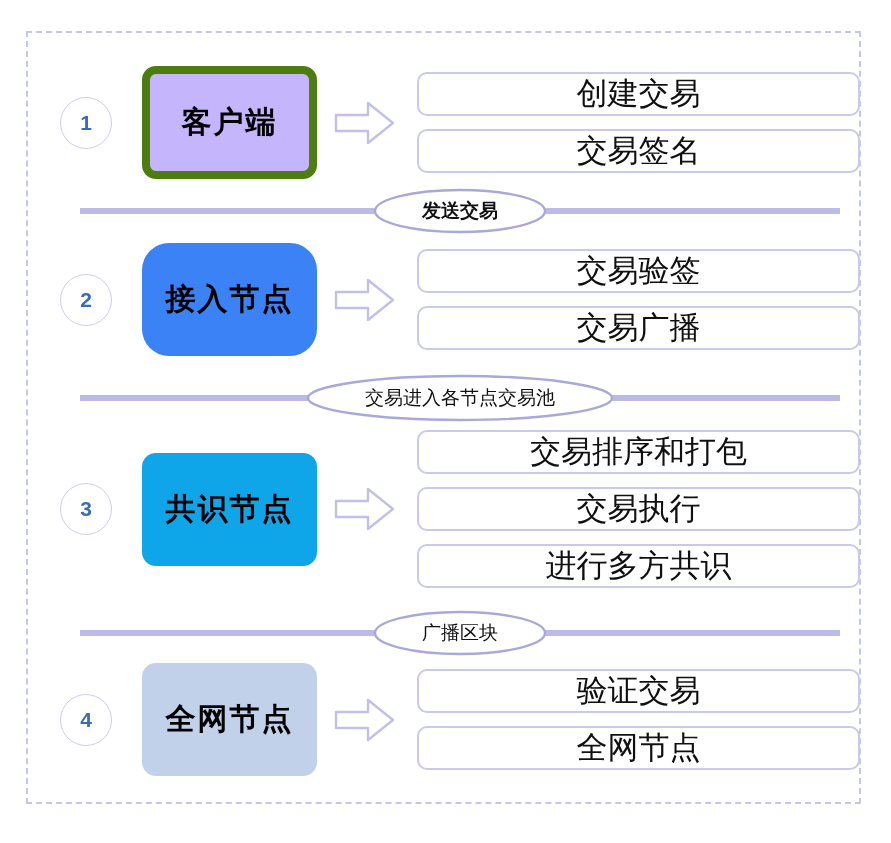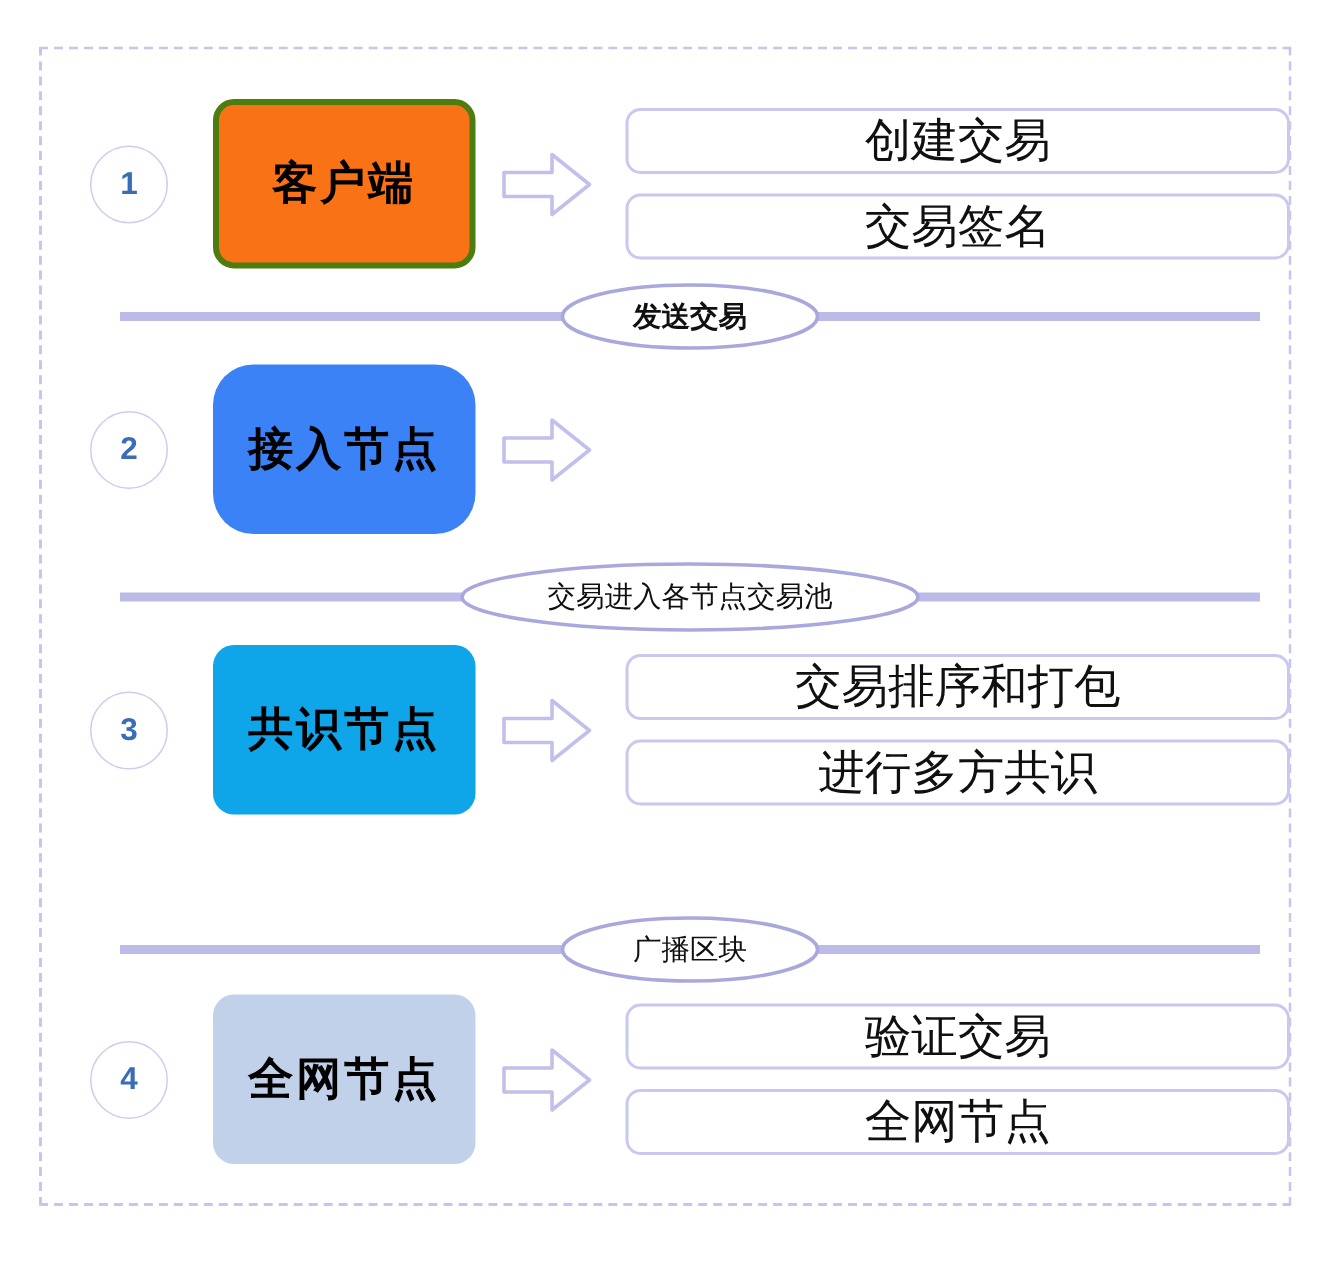--- a/index.html
+++ b/index.html
@@ -67,22 +67,22 @@
     display: flex;
     align-items: center;
     justify-content: center;
     font-size: 30px;
     font-weight: bold;
     color: #000000;
     letter-spacing: 2px;
     box-sizing: border-box;
   }
   .actor-box.client {
-    background: #f97316;
-    border: 4px solid #4d7c0f;
+    background: #c4b5fd;
+    border: 8px solid #4d7c0f;
   }
   .actor-box.access   { background: #3b82f6; border-radius: 27px; }
   .actor-box.consensus{ background: #0ea5e9; }
   .actor-box.network  { background: #c1d1ea; }
 
   .arrow-wrap {
     flex: 0 0 96px;
     display: flex;
     align-items: center;
     justify-content: center;
@@ -157,20 +157,24 @@
   </div>
 
   <div class="stage-row" style="top:243px;">
     <div class="step-number">2</div>
     <div class="actor-box access">接入节点</div>
     <div class="arrow-wrap">
       <svg width="62" height="46" viewBox="0 0 62 46" aria-hidden="true">
         <path d="M2 15 L34 15 L34 3 L59 23 L34 43 L34 31 L2 31 Z" fill="#ffffff" stroke="#c1c0ec" stroke-width="2.4" stroke-linejoin="round"></path>
       </svg>
     </div>
+    <div class="task-list">
+      <div class="task-box">交易验签</div>
+      <div class="task-box">交易广播</div>
+    </div>
   </div>
 
   <div class="separator" style="top:375px;">
     <svg width="760" height="46" viewBox="0 0 760 46">
       <line x1="0" y1="23" x2="228" y2="23" stroke="#bcbbe8" stroke-width="6"></line>
       <line x1="532" y1="23" x2="760" y2="23" stroke="#bcbbe8" stroke-width="6"></line>
       <ellipse cx="380" cy="23" rx="152" ry="22" fill="#ffffff" stroke="#a9a8dd" stroke-width="2.4"></ellipse>
       <text class="sep-label" x="380" y="24">交易进入各节点交易池</text>
     </svg>
   </div>
@@ -178,20 +182,21 @@
   <div class="stage-row" style="top:430px;">
     <div class="step-number">3</div>
     <div class="actor-box consensus">共识节点</div>
     <div class="arrow-wrap">
       <svg width="62" height="46" viewBox="0 0 62 46" aria-hidden="true">
         <path d="M2 15 L34 15 L34 3 L59 23 L34 43 L34 31 L2 31 Z" fill="#ffffff" stroke="#c1c0ec" stroke-width="2.4" stroke-linejoin="round"></path>
       </svg>
     </div>
     <div class="task-list">
       <div class="task-box">交易排序和打包</div>
+      <div class="task-box">交易执行</div>
       <div class="task-box">进行多方共识</div>
     </div>
   </div>
 
   <div class="separator" style="top:610px;">
     <svg width="760" height="46" viewBox="0 0 760 46">
       <line x1="0" y1="23" x2="295" y2="23" stroke="#bcbbe8" stroke-width="6"></line>
       <line x1="465" y1="23" x2="760" y2="23" stroke="#bcbbe8" stroke-width="6"></line>
       <ellipse cx="380" cy="23" rx="85" ry="21" fill="#ffffff" stroke="#a9a8dd" stroke-width="2.4"></ellipse>
       <text class="sep-label" x="380" y="24">广播区块</text>

